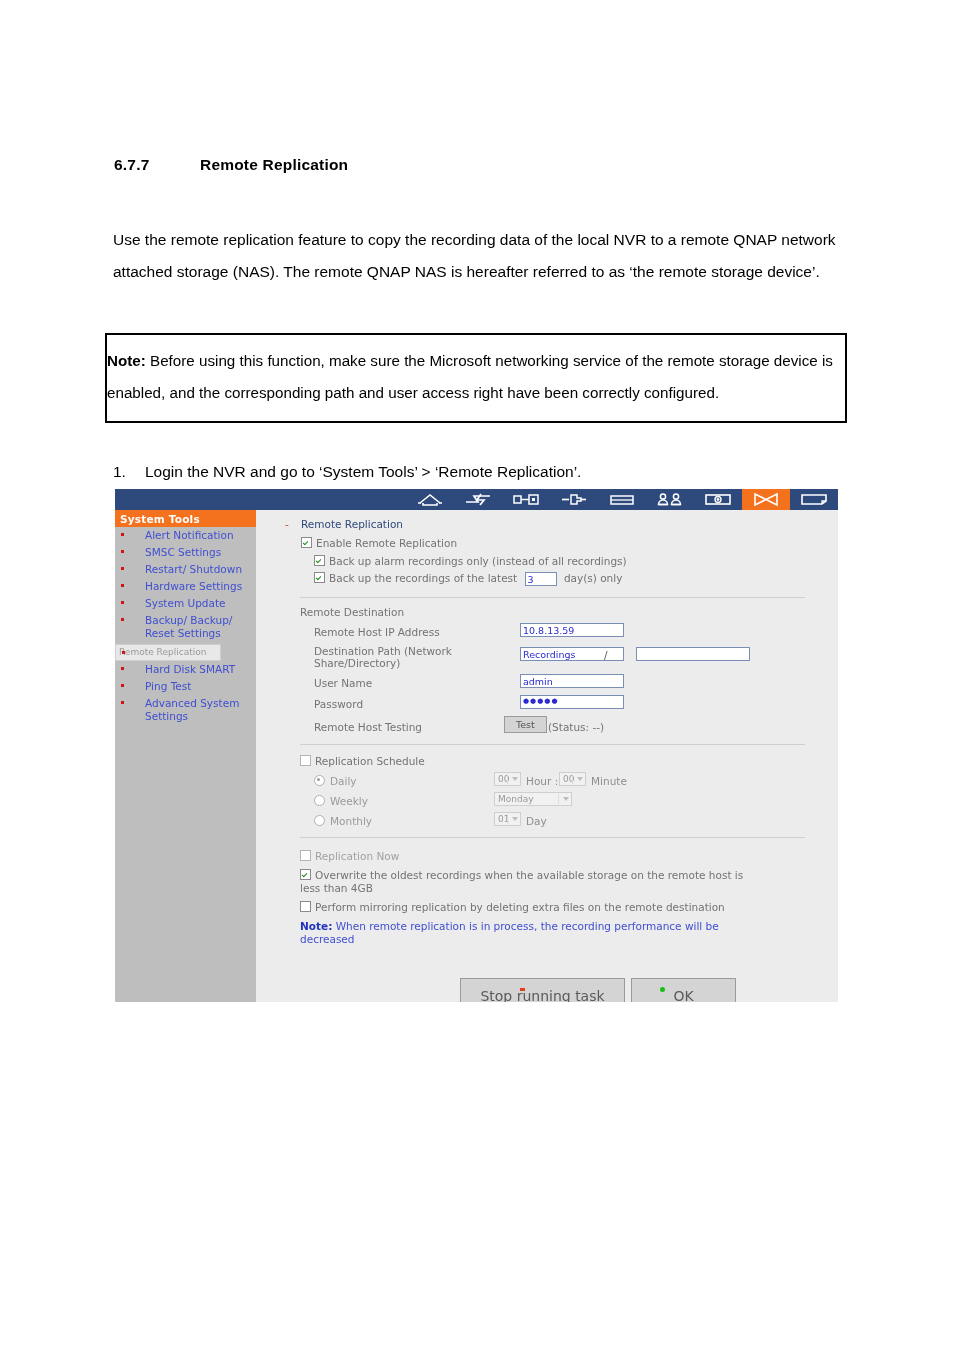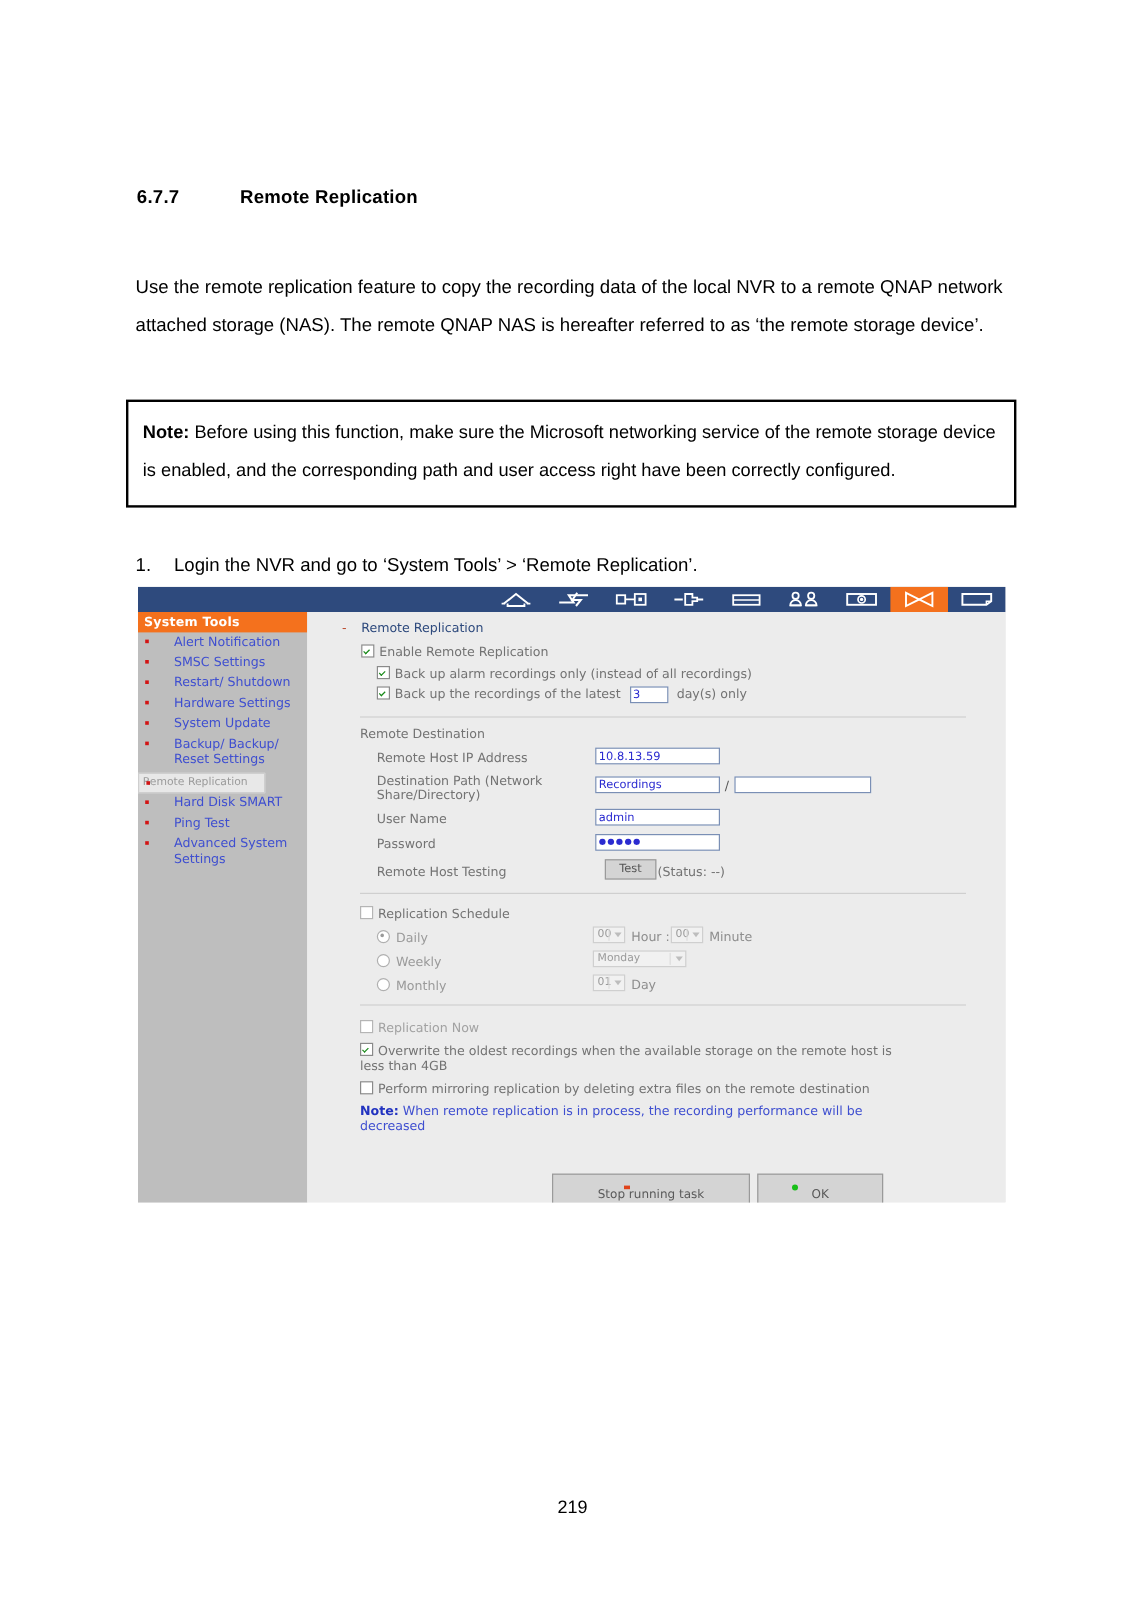--- a/index.html
+++ b/index.html
@@ -19,21 +19,21 @@
   .doc-heading .num{display:inline-block;width:86px;}
 
   .doc-para{
     position:absolute;left:113px;top:224px;width:733px;
     font-size:15.5px;line-height:32px;
   }
 
   .note-box{
     position:absolute;left:105px;top:333px;width:742px;
     border:2px solid #000;box-sizing:border-box;
-    padding:10px 12px 12px 12px;
+    padding:10px 12px 12px 0;
   }
   .note-box p{margin:0;font-size:15.2px;line-height:32px;}
   .note-box b{font-weight:bold;}
 
   .step-line{
     position:absolute;left:113px;top:460px;width:740px;
     font-size:15.5px;line-height:24px;
   }
   .step-line .step-num{display:inline-block;width:32px;}
 
@@ -120,21 +120,21 @@
   }
   .rad.on::after{
     content:"";position:absolute;left:2px;top:2px;width:3px;height:3px;border-radius:50%;
     background:#9a9a9a;
   }
 
   
   .tf{
     display:inline-block;border:1px solid #7a8fb5;background:#fff;
     font-family:"DejaVu Sans", sans-serif;font-size:9.5px;color:#2b2bd0;
-    padding:1px 2px;box-sizing:border-box;vertical-align:middle;
+    padding:1px 2px;box-sizing:border-box;vertical-align:middle;margin-left:24px;
   }
   .tf.pwd{color:#2b2bd0;letter-spacing:1px;}
 
   .sel{
     display:inline-block;border:1px solid #cfcfcf;background:#f1f1f1;
     font-size:9px;color:#9a9a9a;box-sizing:border-box;
     position:relative;padding:1px 14px 1px 3px;vertical-align:middle;
   }
   .sel .arw{
     position:absolute;right:2px;top:50%;margin-top:-2px;
@@ -152,21 +152,21 @@
 
   .sep{position:absolute;height:1px;background:#cfcfcf;}
 
   .note-inline{
     position:absolute;font-size:10.5px;color:#3f4fd0;line-height:13px;
     width:450px;
   }
   .note-inline b{color:#2233c0;}
   .bigbtn{
     position:absolute;border:1px solid #9a9a9a;background:#d4d4d4;
-    height:35px;font-size:10px;color:#5a5a5a;
+    height:35px;font-size:14px;color:#5a5a5a;
     display:flex;align-items:center;justify-content:center;
     box-sizing:border-box;
   }
   .bigbtn .dot{width:5px;height:5px;display:inline-block;position:absolute;}
   .bigbtn .dot.red{background:#e0431a;left:59px;top:9px;width:5px;height:3px;}
   .bigbtn .dot.green{background:#17bf17;left:28px;top:8px;border-radius:50%;}
 </style>
 </head>
 <body>
 
@@ -399,15 +399,14 @@
         <span>Stop running task</span>
       </div>
       <div class="bigbtn" style="left:375px;top:468px;width:105px;">
         <span class="dot green"></span>
         <span>OK</span>
       </div>
 
     </div>
   </div>
 
-  <div class="page-num">219</div>
 
 </div>
 
 </body></html>

